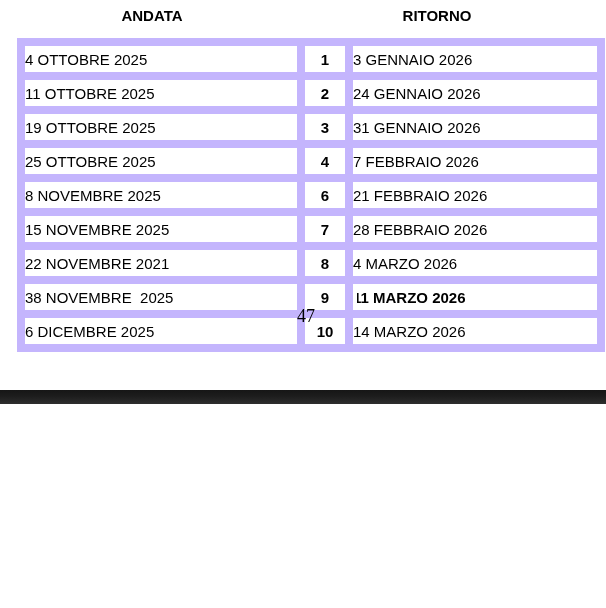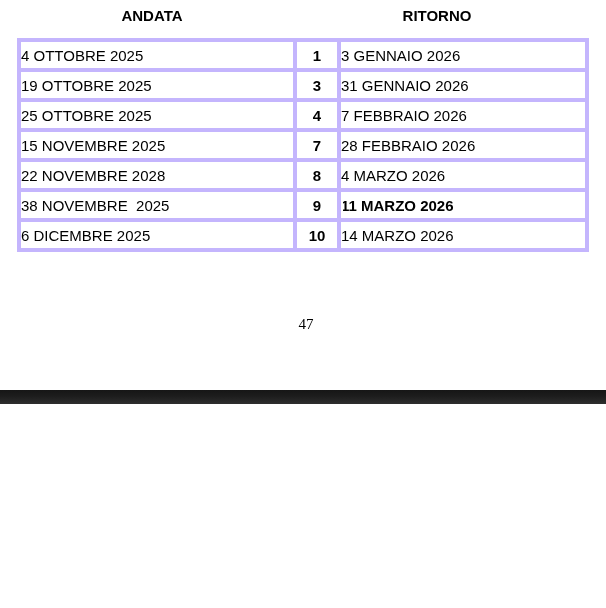--- a/index.html
+++ b/index.html
@@ -43,21 +43,21 @@
 
   table.schedule {
     position: absolute;
     border-collapse: collapse;
     table-layout: fixed;
     font-size: 15px;
   }
   #table1 { left: 17px; top: 38px; width: 568px; }
 
   table.schedule td {
-    border: 4px solid #c4b5fd;
+    border: 8px solid #c4b5fd;
     height: 26px;
     padding: 0;
     vertical-align: middle;
     overflow: hidden;
   }
   td.col-andata {
     padding-left: 7px;
     white-space: pre;
   }
   td.col-num {
@@ -69,26 +69,26 @@
     white-space: pre;
   }
   td.bold { font-weight: bold; border-radius: 9px; }
 
   #table1 td.col-andata  { width: 272px; }
   #table1 td.col-num     { width: 40px; }
   #table1 td.col-ritorno { width: 244px; }
 
   .page-number {
     position: absolute;
-    top: 316px;
+    top: 306px;
     left: 17px;
     width: 578px;
     text-align: center;
     font-family: "Liberation Serif", serif;
-    font-size: 15px;
+    font-size: 18px;
   }
   .page-gap {
     position: absolute;
     top: 390px;
     left: 0;
     width: 606px;
     height: 14px;
     background: linear-gradient(to bottom, #161616 0%, #1d1d1d 45%, #2e2e2e 100%);
   }
 </style>
@@ -102,36 +102,46 @@
   </div>
 
   <table class="schedule" id="table1">
     <tbody>
         <tr>
           <td class="col-andata">4 OTTOBRE 2025</td>
           <td class="col-num">1</td>
           <td class="col-ritorno">3 GENNAIO 2026</td>
         </tr>
         <tr>
+          <td class="col-andata">11 OTTOBRE 2025</td>
+          <td class="col-num">2</td>
+          <td class="col-ritorno">24 GENNAIO 2026</td>
+        </tr>
+        <tr>
           <td class="col-andata">19 OTTOBRE 2025</td>
           <td class="col-num">3</td>
           <td class="col-ritorno">31 GENNAIO 2026</td>
         </tr>
         <tr>
           <td class="col-andata">25 OTTOBRE 2025</td>
           <td class="col-num">4</td>
           <td class="col-ritorno">7 FEBBRAIO 2026</td>
         </tr>
         <tr>
+          <td class="col-andata">8 NOVEMBRE 2025</td>
+          <td class="col-num">6</td>
+          <td class="col-ritorno">21 FEBBRAIO 2026</td>
+        </tr>
+        <tr>
           <td class="col-andata">15 NOVEMBRE 2025</td>
           <td class="col-num">7</td>
           <td class="col-ritorno">28 FEBBRAIO 2026</td>
         </tr>
         <tr>
-          <td class="col-andata">22 NOVEMBRE 2028</td>
+          <td class="col-andata">22 NOVEMBRE 2021</td>
           <td class="col-num">8</td>
           <td class="col-ritorno">4 MARZO 2026</td>
         </tr>
         <tr>
           <td class="col-andata">38 NOVEMBRE  2025</td>
           <td class="col-num">9</td>
           <td class="col-ritorno bold">11 MARZO 2026</td>
         </tr>
         <tr>
           <td class="col-andata">6 DICEMBRE 2025</td>

